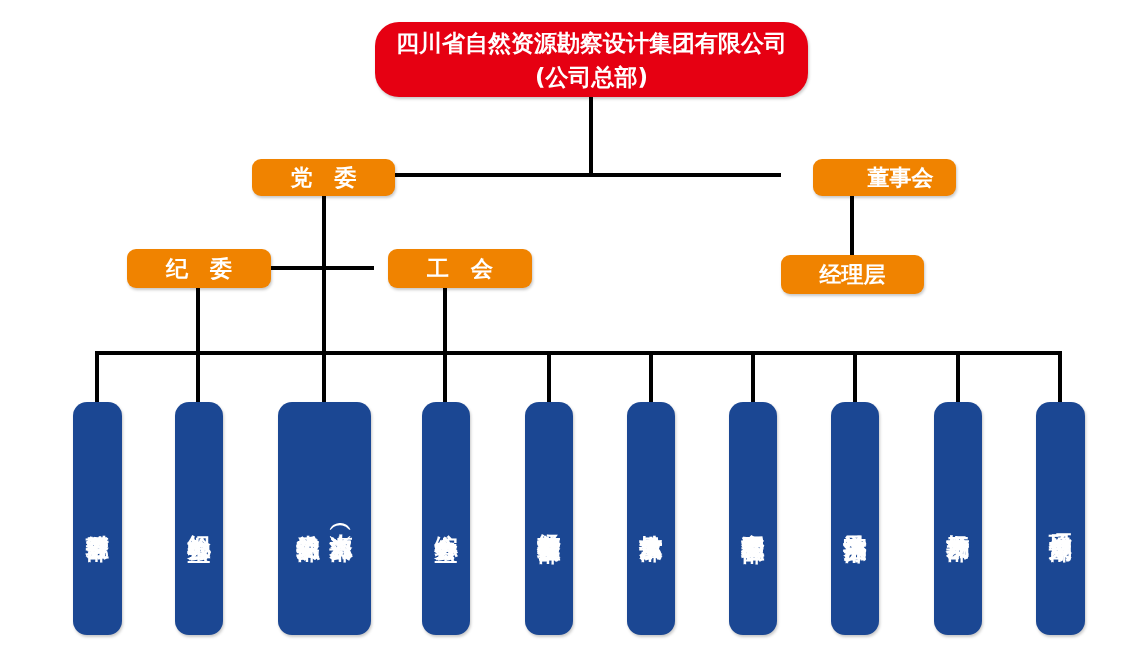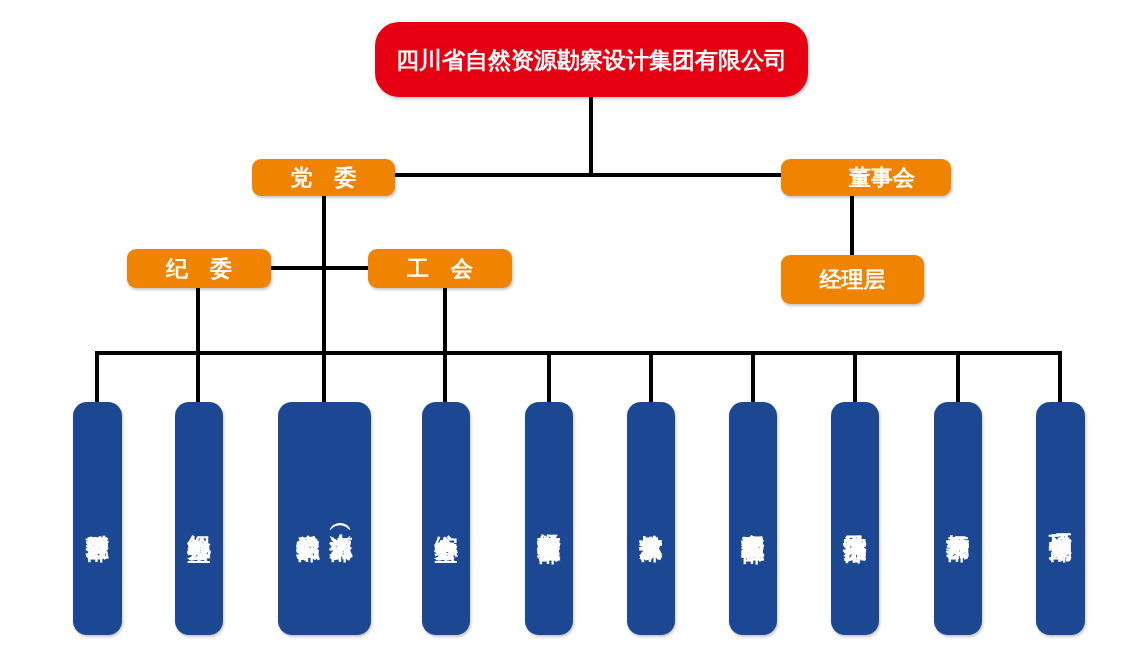--- a/index.html
+++ b/index.html
@@ -37,24 +37,24 @@
     font-size: 23px;
     line-height: 34px;
     text-align: center;
   }
   .gov {
     background: #F08300;
     border-radius: 9px;
     font-size: 22px;
   }
   .gov-party      { left: 252px; top: 159px; width: 143px; height: 37px; text-align: right; }
-  .gov-board      { left: 781px; top: 159px; width: 170px; height: 37px; padding-left: 32px; }
+  .gov-board      { left: 813px; top: 159px; width: 143px; height: 37px; padding-left: 32px; }
   .gov-discipline { left: 127px; top: 249px; width: 144px; height: 39px; }
-  .gov-union      { left: 368px; top: 249px; width: 144px; height: 39px; }
-  .gov-management { left: 781px; top: 255px; width: 143px; height: 49px; font-family: Liberation Serif, serif; }
+  .gov-union      { left: 388px; top: 249px; width: 144px; height: 39px; }
+  .gov-management { left: 781px; top: 255px; width: 143px; height: 39px; font-family: Liberation Serif, serif; }
   .dept {
     top: 402px; height: 233px;
     background: #1B4793;
     border-radius: 14px;
     flex-direction: row;
     gap: 10px;
   }
   .vcol {
     writing-mode: vertical-rl;
     text-orientation: mixed;
@@ -90,20 +90,21 @@
   <div class="line" style="left:95px; top:351px; width:4px; height:53px;"></div>
   <div class="line" style="left:547px; top:351px; width:4px; height:53px;"></div>
   <div class="line" style="left:649px; top:351px; width:4px; height:53px;"></div>
   <div class="line" style="left:751px; top:351px; width:4px; height:53px;"></div>
   <div class="line" style="left:853px; top:351px; width:4px; height:53px;"></div>
   <div class="line" style="left:956px; top:351px; width:4px; height:53px;"></div>
   <div class="line" style="left:1058px; top:351px; width:4px; height:53px;"></div>
 
   <div class="box hq">
     <div>四川省自然资源勘察设计集团有限公司</div>
+    <div>(公司总部)</div>
   </div>
 
   <div class="box gov gov-party">
     <span>党　委</span>
   </div>
   <div class="box gov gov-board">
     <span>董事会</span>
   </div>
   <div class="box gov gov-discipline">
     <span>纪　委</span>

